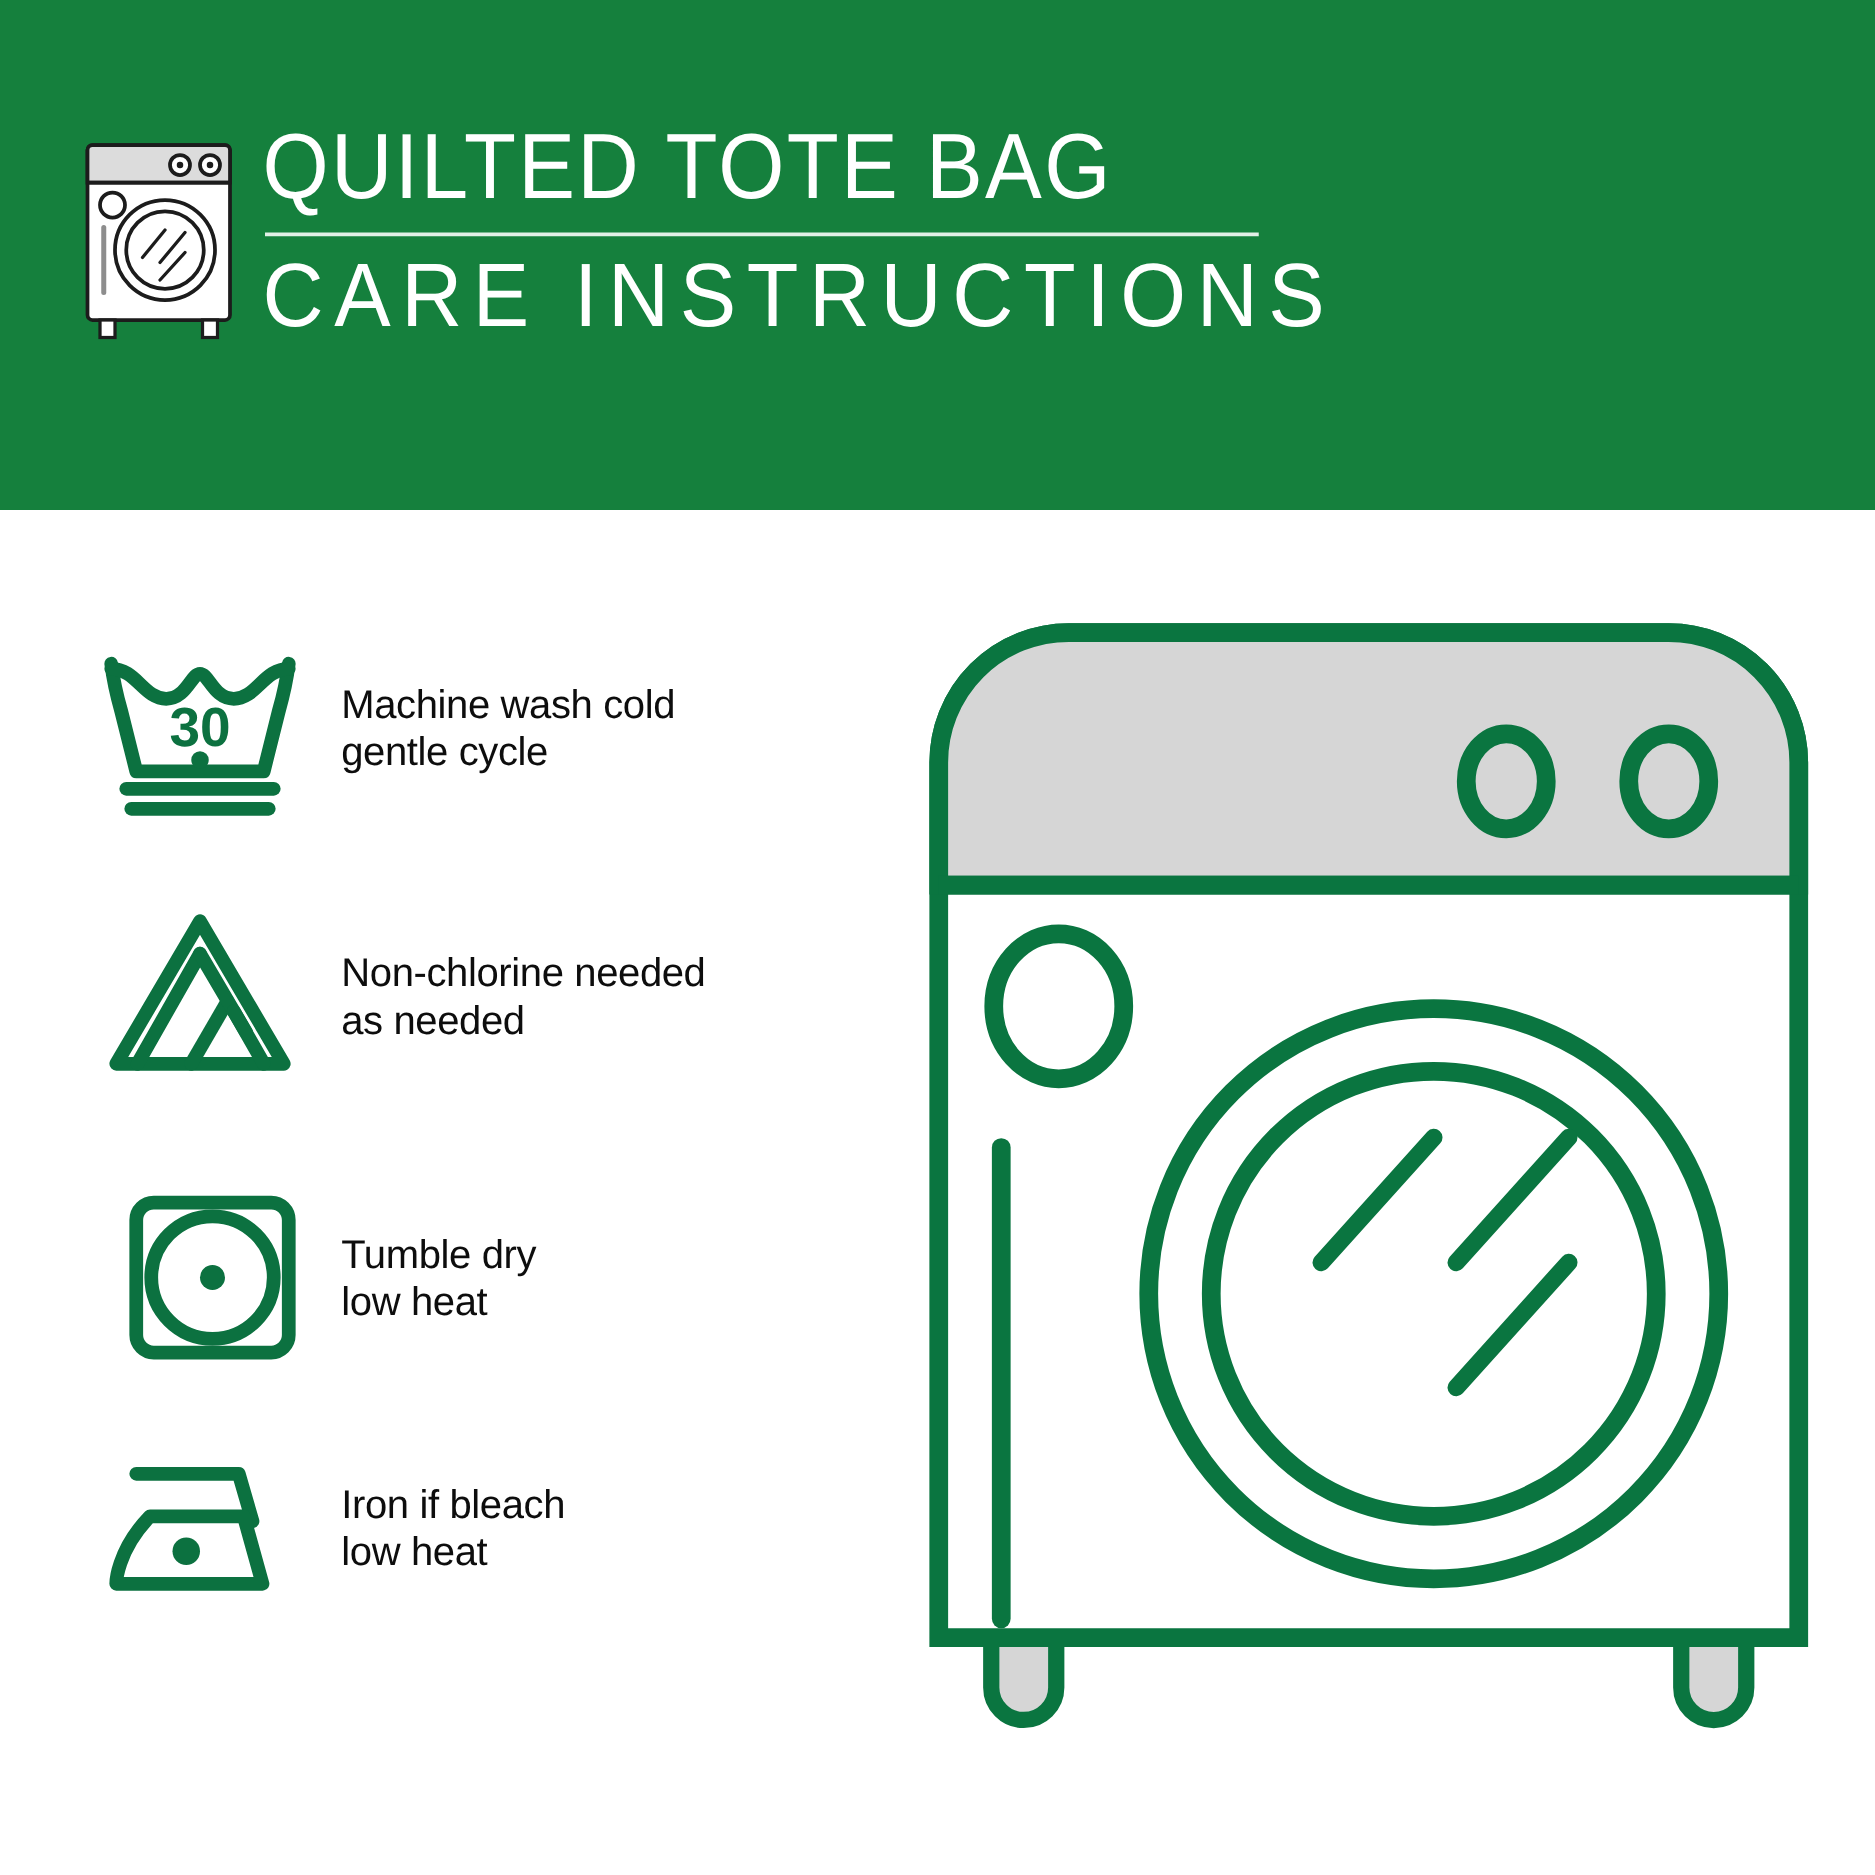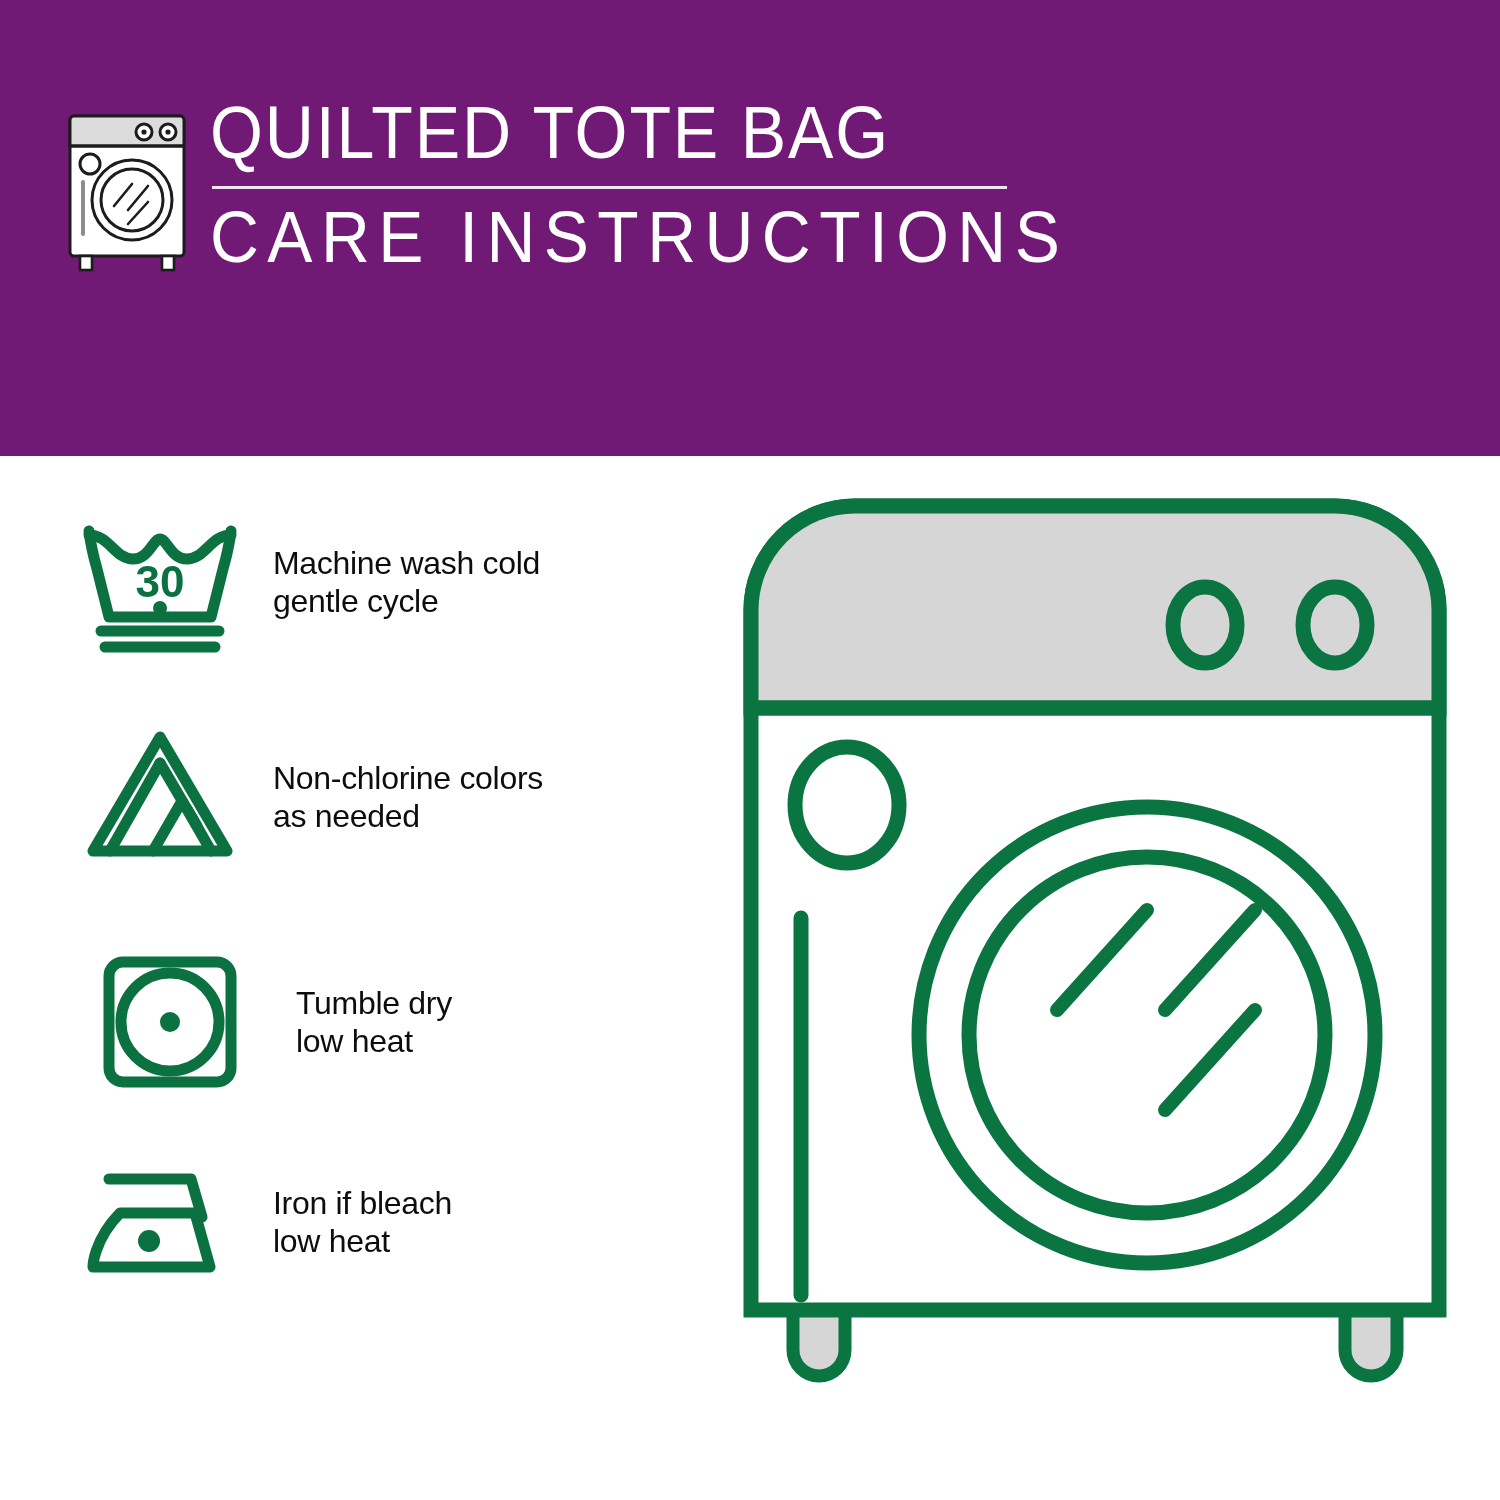--- a/index.html
+++ b/index.html
@@ -19,22 +19,22 @@
     height: 1500px;
     background: #ffffff;
   }
 
   
   .header {
     position: absolute;
     left: 0;
     top: 0;
     width: 1500px;
-    height: 456px;
-    background: #701a75;
+    height: 408px;
+    background: #15803d;
     box-sizing: border-box;
   }
   .header-inner {
     position: absolute;
     left: 62px;
     top: 96px;
     display: flex;
     align-items: flex-start;
   }
   .header-logo {
@@ -94,21 +94,21 @@
     top: 120px;
     width: 640px;
   }
   .care-row {
     display: flex;
     align-items: center;
     height: 175px;
   }
   .care-row:nth-child(1) { height: 205px; }
   .care-row:nth-child(2) { height: 225px; }
-  .care-row:nth-child(3) { height: 225px; gap: 23px; }
+  .care-row:nth-child(3) { height: 225px; }
   .care-icon {
     flex: 0 0 auto;
     width: 175px;
     display: flex;
     align-items: center;
     justify-content: flex-end;
   }
   .care-text {
     margin-left: 28px;
     color: #0d0d0d;
@@ -207,21 +207,21 @@
               <path d="M107 76 L78 126"></path>
               <path d="M107 76 L136 126" stroke-width="0"></path>
             </g>
             <g fill="none" stroke="#0C7140" stroke-width="11" stroke-linecap="round" stroke-linejoin="round">
               <path d="M85 38 L122 101"></path>
               <path d="M112 84 L136 126"></path>
             </g>
           </svg>
         </div>
         <div class="care-text">
-          <span class="ln">Non-chlorine colors</span>
+          <span class="ln">Non-chlorine needed</span>
           <span class="ln">as needed</span>
         </div>
       </div>
 
       <div class="care-row">
         <div class="care-icon">
           <svg width="150" height="145" viewBox="0 0 150 145">
             <rect x="14" y="12" width="122" height="120" rx="14" fill="none" stroke="#0C7140" stroke-width="11"></rect>
             <circle cx="75" cy="72" r="49" fill="none" stroke="#0C7140" stroke-width="11"></circle>
             <circle cx="75" cy="72" r="10" fill="#0C7140"></circle>

